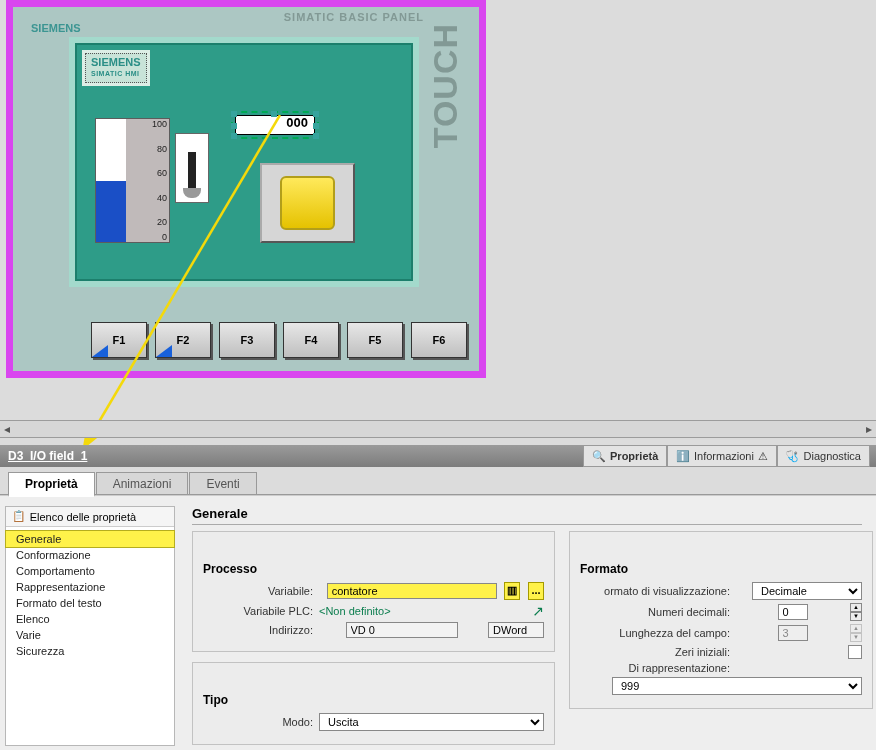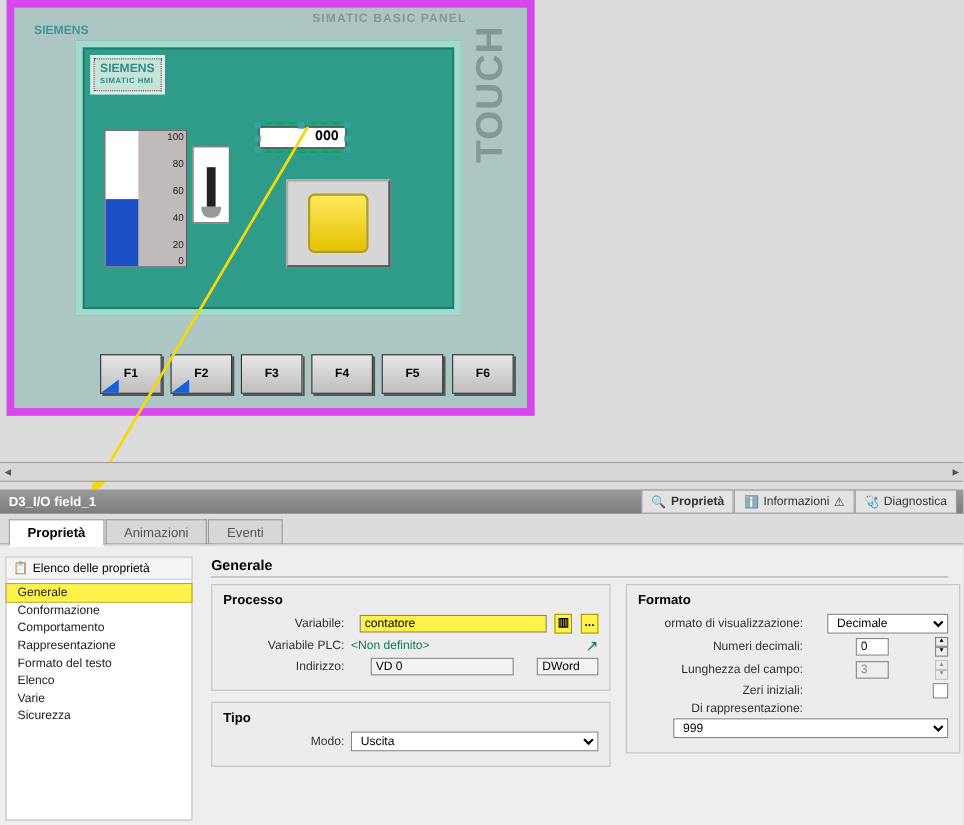--- a/index.html
+++ b/index.html
@@ -40,21 +40,21 @@
 
 
 #fkeys { position: absolute; left: 78px; bottom: 13px; display: flex; gap: 8px; }
 .fkey { width: 56px; height: 36px; background: linear-gradient(#e7e7e7,#bfbfbf); border: 1px solid #333; box-shadow: 2px 2px 0 #555; font: bold 11px sans-serif; display: flex; align-items: center; justify-content: center; position: relative; }
 .fkey.blue::after { content: ""; position: absolute; left: 0; bottom: 0; border-width: 0 0 12px 16px; border-style: solid; border-color: transparent transparent #1860da transparent; }
 
 
 #arrow { position: absolute; left: 80px; top: 115px; width: 220px; height: 330px; pointer-events: none; }
 
 
-#obj-title { position: absolute; left: 0; top: 445px; right: 0; height: 22px; background: linear-gradient(#9b9b9b,#7c7c7c); color: #fff; padding-left: 8px; font: bold 12px sans-serif; line-height: 22px; }
+#obj-title { position: absolute; left: 0; top: 445px; right: 0; height: 22px; background: linear-gradient(#9b9b9b,#7c7c7c); color: #fff; padding-left: 8px; font: bold 12px sans-serif; line-height: 22px; text-decoration: underline; }
 #obj-tabs-right { position: absolute; right: 6px; top: 445px; height: 22px; display: flex; gap: 0; }
 .tabR { background: #e3e3e3; border: 1px solid #9a9a9a; padding: 2px 8px; font-size: 12px; display: flex; align-items: center; gap: 4px; color: #333; }
 .tabR .ico { font-size: 11px; }
 
 
 #subtabs { position: absolute; left: 8px; top: 472px; display: flex; }
 .subtab { padding: 4px 16px; border: 1px solid #999; border-bottom: none; background: #d7d7d7; font-size: 12px; color: #555; margin-right: 1px; }
 .subtab.active { background: #fff; font-weight: bold; color: #000; border-bottom: 2px solid #fff; position: relative; z-index: 2; }
 #subtabs-line { position: absolute; left: 0; right: 0; top: 494px; height: 1px; background: #999; }
 
@@ -62,21 +62,21 @@
 #inspector { position: absolute; left: 0; right: 0; top: 495px; bottom: 0; background: #eee; border-top: 1px solid #ccc; }
 #proptree { position: absolute; left: 5px; top: 10px; width: 170px; bottom: 4px; background: #fff; border: 1px solid #b7b7b7; }
 #proptree-hd { border-bottom: 1px solid #ccc; padding: 3px 6px; background: #f5f5f5; display: flex; align-items: center; gap: 4px; }
 #proptree ul { list-style: none; padding: 4px 0; }
 #proptree li { padding: 2px 10px; cursor: default; color: #222; }
 #proptree li.sel { background: #fff24a; outline: 1px solid #b5ad1e; }
 
 #propbody { position: absolute; left: 182px; right: 4px; top: 6px; bottom: 4px; background: #eee; padding: 4px 10px; }
 #propbody h3 { font: bold 13px sans-serif; border-bottom: 1px solid #aaa; padding-bottom: 3px; margin-bottom: 6px; }
 .group { background: #ececec; border: 1px solid #c2c2c2; padding: 6px 10px 10px 10px; margin-bottom: 10px; }
-.group h4 { font: bold 12px sans-serif; margin-bottom: 6px; }
+.group h4 { font: bold 12px sans-serif; margin-bottom: 6px; margin-top: 24px; }
 .row { display: flex; align-items: center; margin: 3px 0; justify-content: space-between; }
 .row label { width: 110px; text-align: right; margin-right: 6px; color: #333; }
 .row input[type=text], .row select { border: 1px solid #888; padding: 1px 4px; font-size: 11px; background:#fff; }
 .row.highlight input { background: #fff24a; }
 .dots-btn { width: 16px; height: 18px; background: #fff24a; border: 1px solid #a59a00; font: bold 11px sans-serif; text-align: center; line-height: 15px; cursor: pointer; }
 .chk { width: 14px; height: 14px; border:1px solid #888; background:#fff; display:inline-block; }
 #two-col { display: flex; gap: 14px; }
 #two-col > div { flex: 1; }
 
 
@@ -208,21 +208,21 @@
              <span class="dots-btn">▥</span>
              <span class="dots-btn">...</span>
            </div>
            <div class="row">
              <label>Variabile PLC:</label>
              <span style="color:#0b7d4e">&lt;Non definito&gt;</span>
              <span style="margin-left:auto;color:#0b7d4e;font-size:14px">↗</span>
            </div>
            <div class="row">
              <label>Indirizzo:</label>
-             <input type="text" readonly="" style="width: 130px; background: rgb(243, 243, 243);" value="VD 0">
+             <input type="text" readonly="" style="width: 112px; background: rgb(243, 243, 243);" value="VD 0">
              <input type="text" readonly="" style="width: 56px; margin-left: 4px; background: rgb(243, 243, 243);" value="DWord">
            </div>
          </div>
 
          <div class="group">
            <h4>Tipo</h4>
            <div class="row">
              <label>Modo:</label>
              <select style="width:225px">
                <option>Uscita</option>

